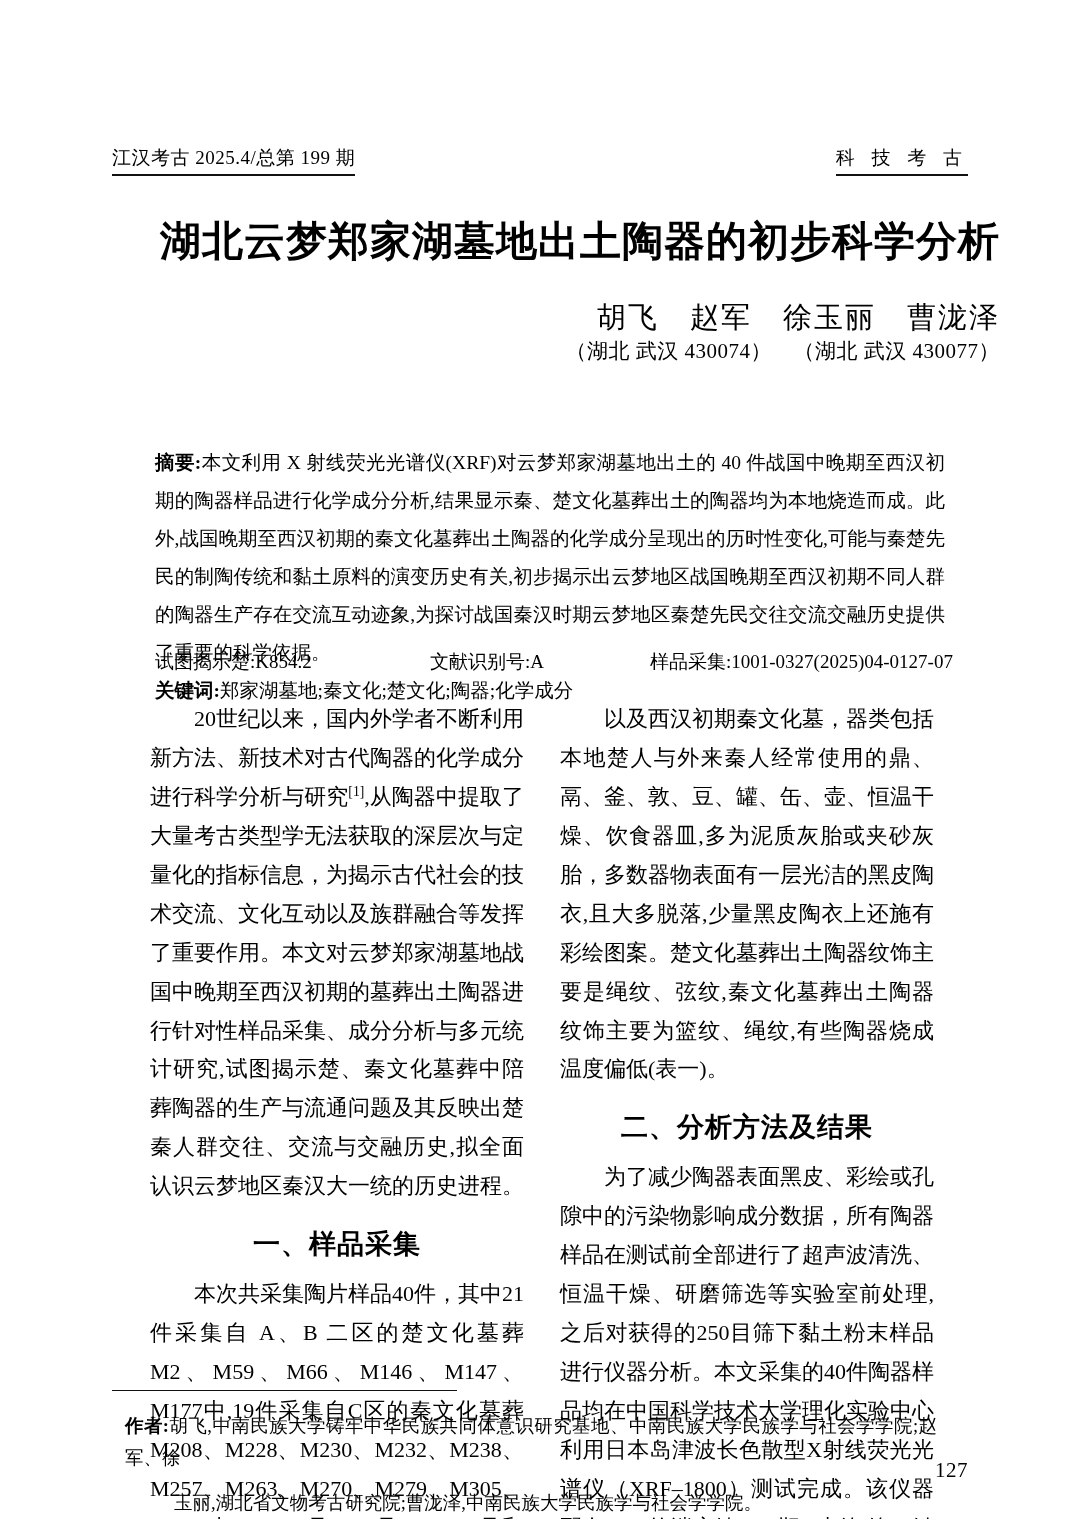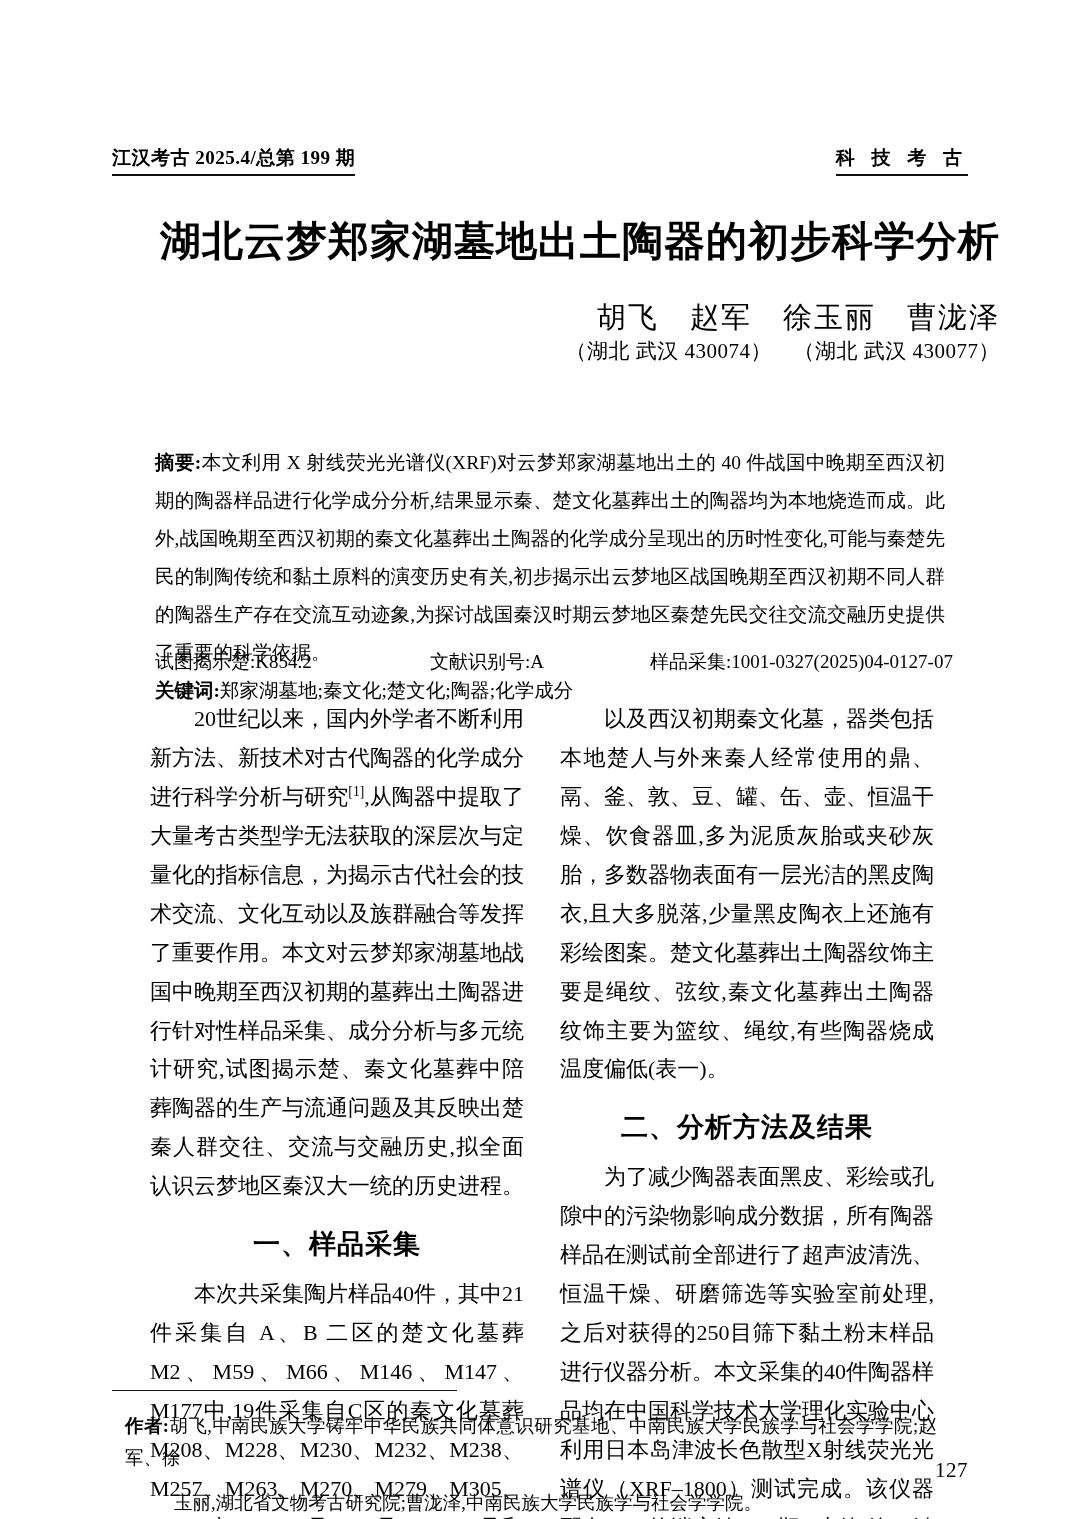--- a/index.html
+++ b/index.html
@@ -32,21 +32,21 @@
     left: 112px;
     right: 112px;
     height: 34px;
     display: flex;
     justify-content: space-between;
     align-items: flex-end;
   }
   .running-head .rh-left,
   .running-head .rh-right {
     font-size: 19px;
-    font-weight: bold;
+    font-weight: normal;
     letter-spacing: 0.5px;
     border-bottom: 2.2px solid #111;
     padding-bottom: 5px;
     line-height: 1.1;
     white-space: nowrap;
   }
   .running-head .rh-right {
     letter-spacing: 6px;
     padding-right: 0;
   }

